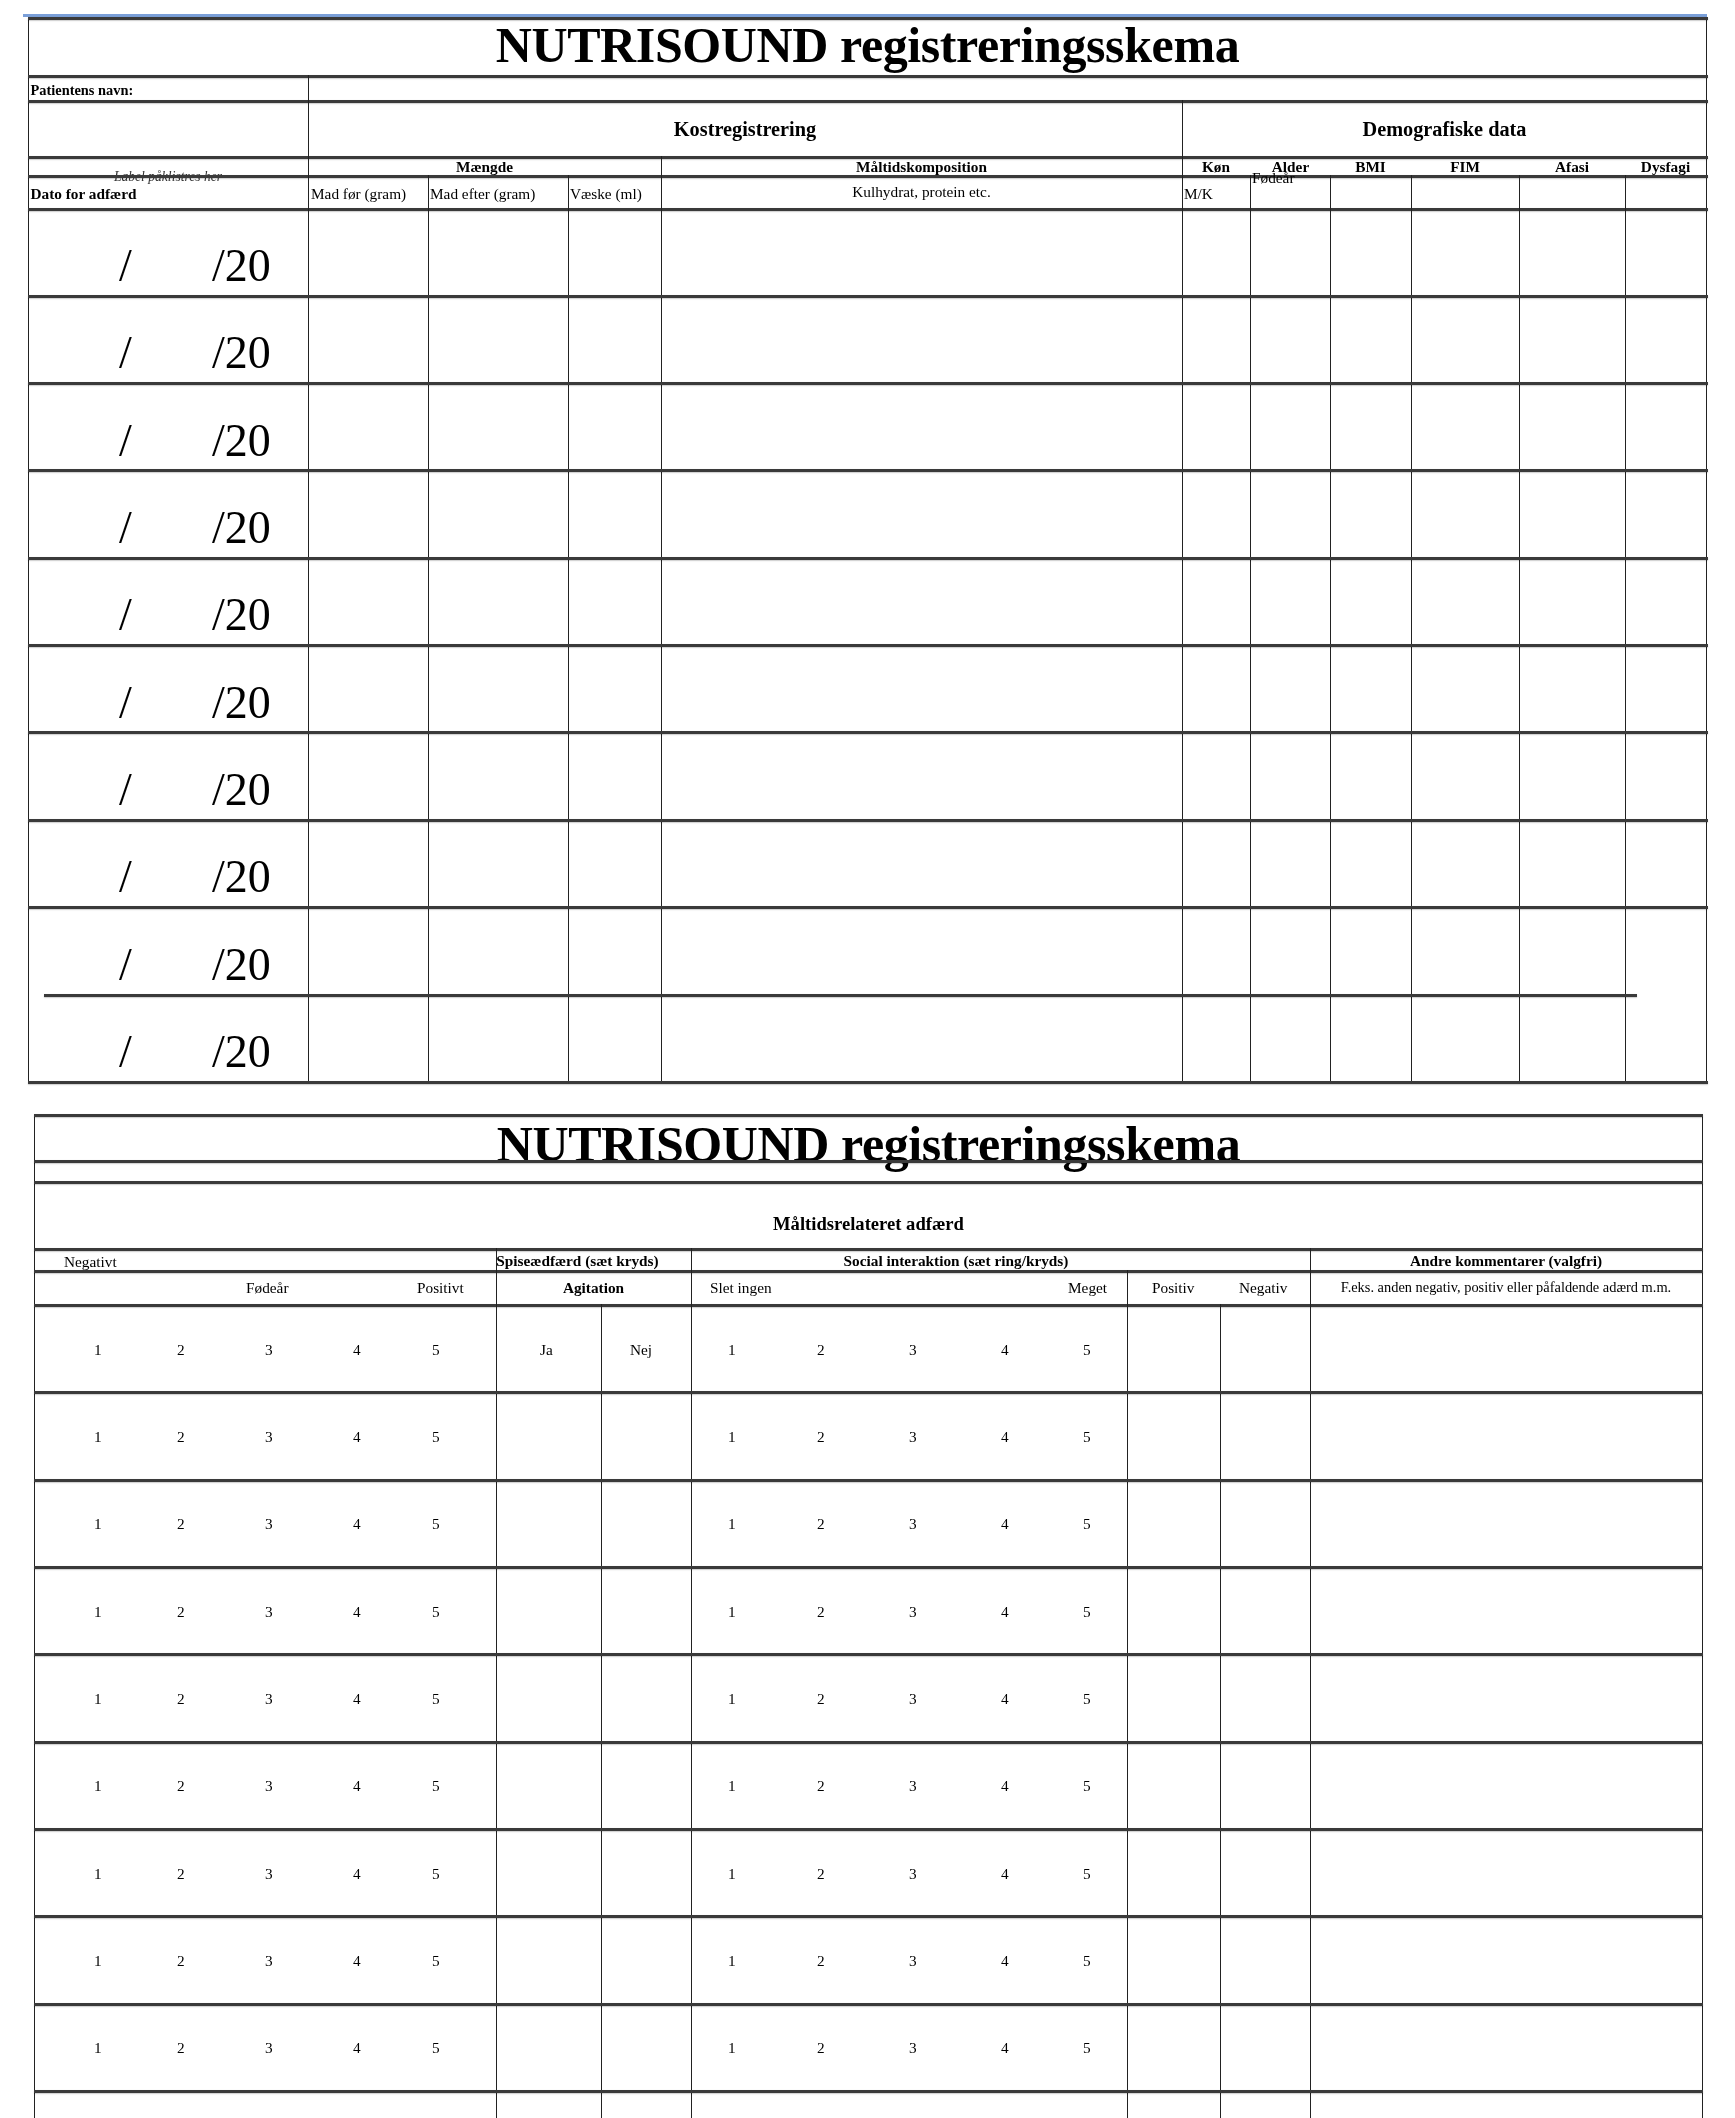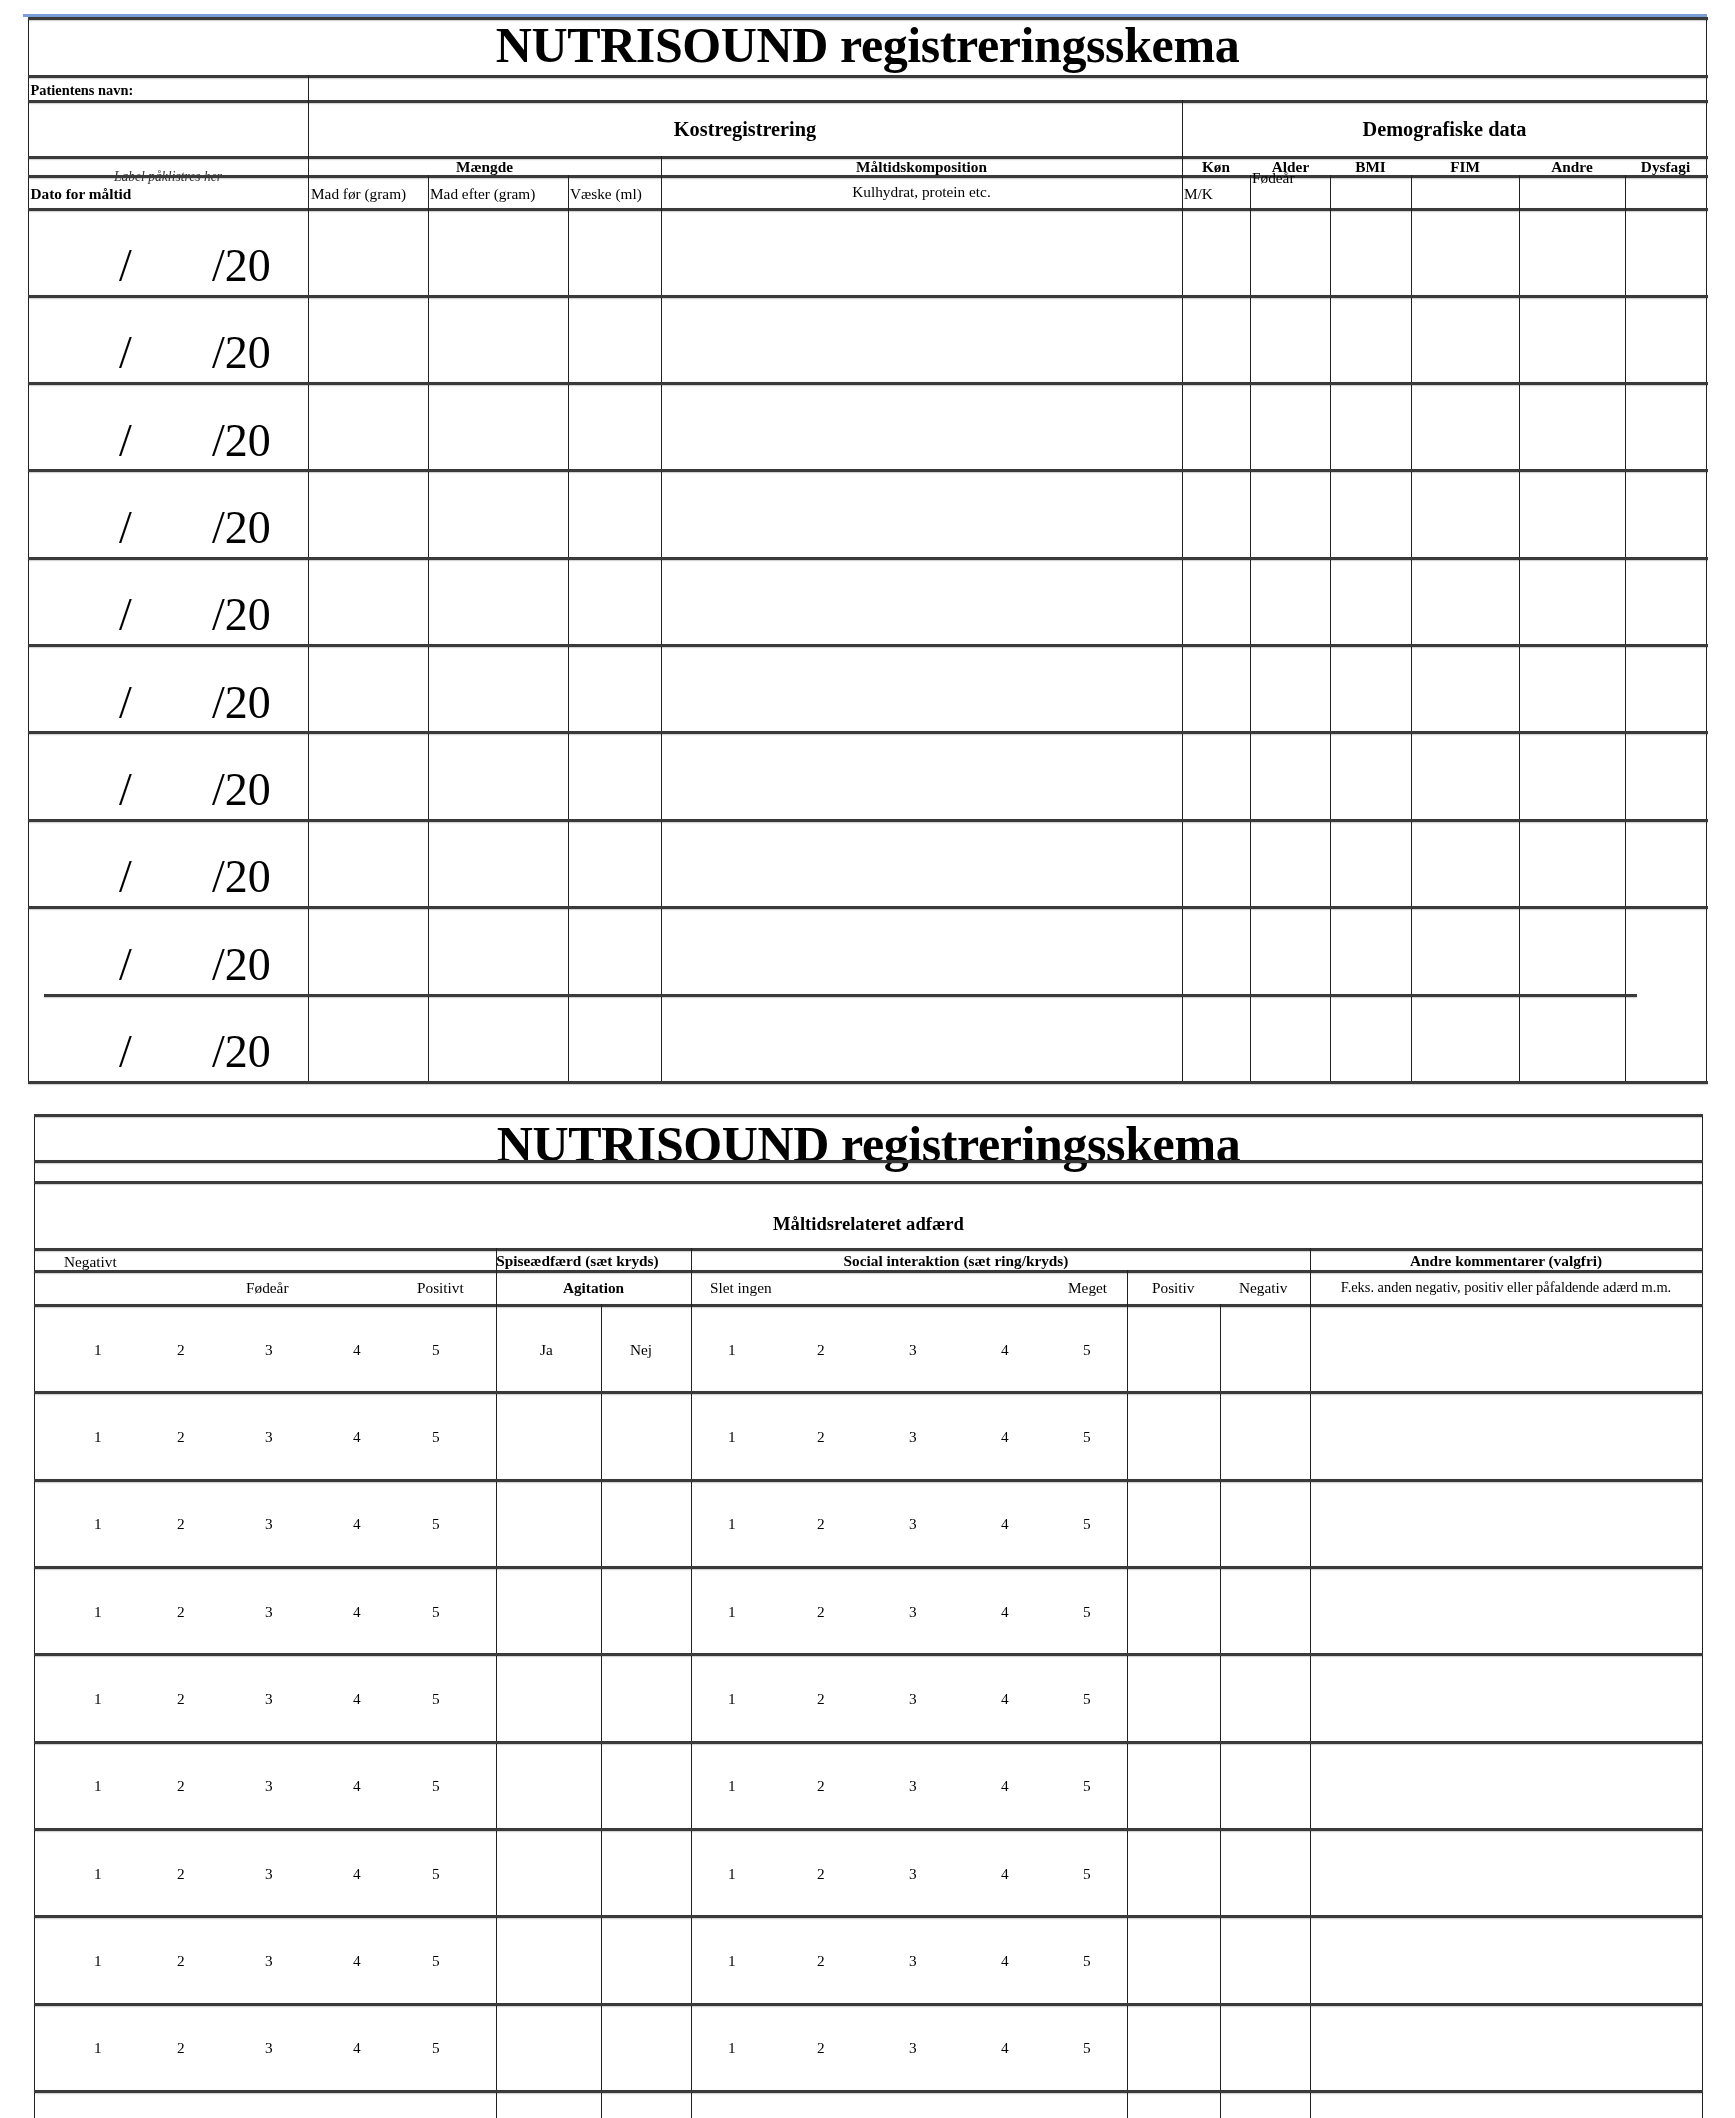--- a/index.html
+++ b/index.html
@@ -43,25 +43,25 @@
   <div class="txt center sec" style="left:308px; width:874px; top:119px;">Kostregistrering</div>
   <div class="txt center sec" style="left:1182px; width:525px; top:119px;">Demografiske data</div>
   <div class="hl" style="left:27.5px; width:1680px; top:156px;"></div>
 
   <div class="txt center sub" style="left:308px; width:353px; top:159px;">Mængde</div>
   <div class="txt center sub" style="left:661px; width:521px; top:159px;">Måltidskomposition</div>
   <div class="txt center sub" style="left:1182px; width:68px; top:159px;">Køn</div>
   <div class="txt center sub" style="left:1250px; width:81px; top:159px;">Alder</div>
   <div class="txt center sub" style="left:1330px; width:81px; top:159px;">BMI</div>
   <div class="txt center sub" style="left:1411px; width:108px; top:159px;">FIM</div>
-  <div class="txt center sub" style="left:1519px; width:106px; top:159px;">Andre</div>
+  <div class="txt center sub" style="left:1519px; width:106px; top:159px;">Afasi</div>
   <div class="txt center sub" style="left:1625px; width:81px; top:159px;">Dysfagi</div>
   <div class="hl" style="left:27.5px; width:1680px; top:175px;"></div>
 
-  <div class="txt bold" style="left:30.5px; top:186px; font-size:15.3px;">Dato for måltid</div>
+  <div class="txt bold" style="left:30.5px; top:186px; font-size:15.3px;">Dato for adfærd</div>
   <div class="txt hdr" style="left:311px; top:186px;">Mad før (gram)</div>
   <div class="txt hdr" style="left:430px; top:186px;">Mad efter (gram)</div>
   <div class="txt hdr" style="left:570px; top:186px;">Væske (ml)</div>
   <div class="txt center hdr" style="left:661px; width:521px; top:184px;">Kulhydrat, protein etc.</div>
   <div class="txt hdr" style="left:1184px; top:186px;">M/K</div>
   <div class="txt hdr" style="left:1252px; top:170px;">Fødeår</div>
   <div class="hl" style="left:27.5px; width:1680px; top:208px;"></div>
 
   <div class="vl" style="left:308px; top:75px; height:1007px;"></div>
   <div class="vl" style="left:1182px; top:100px; height:982px;"></div>

